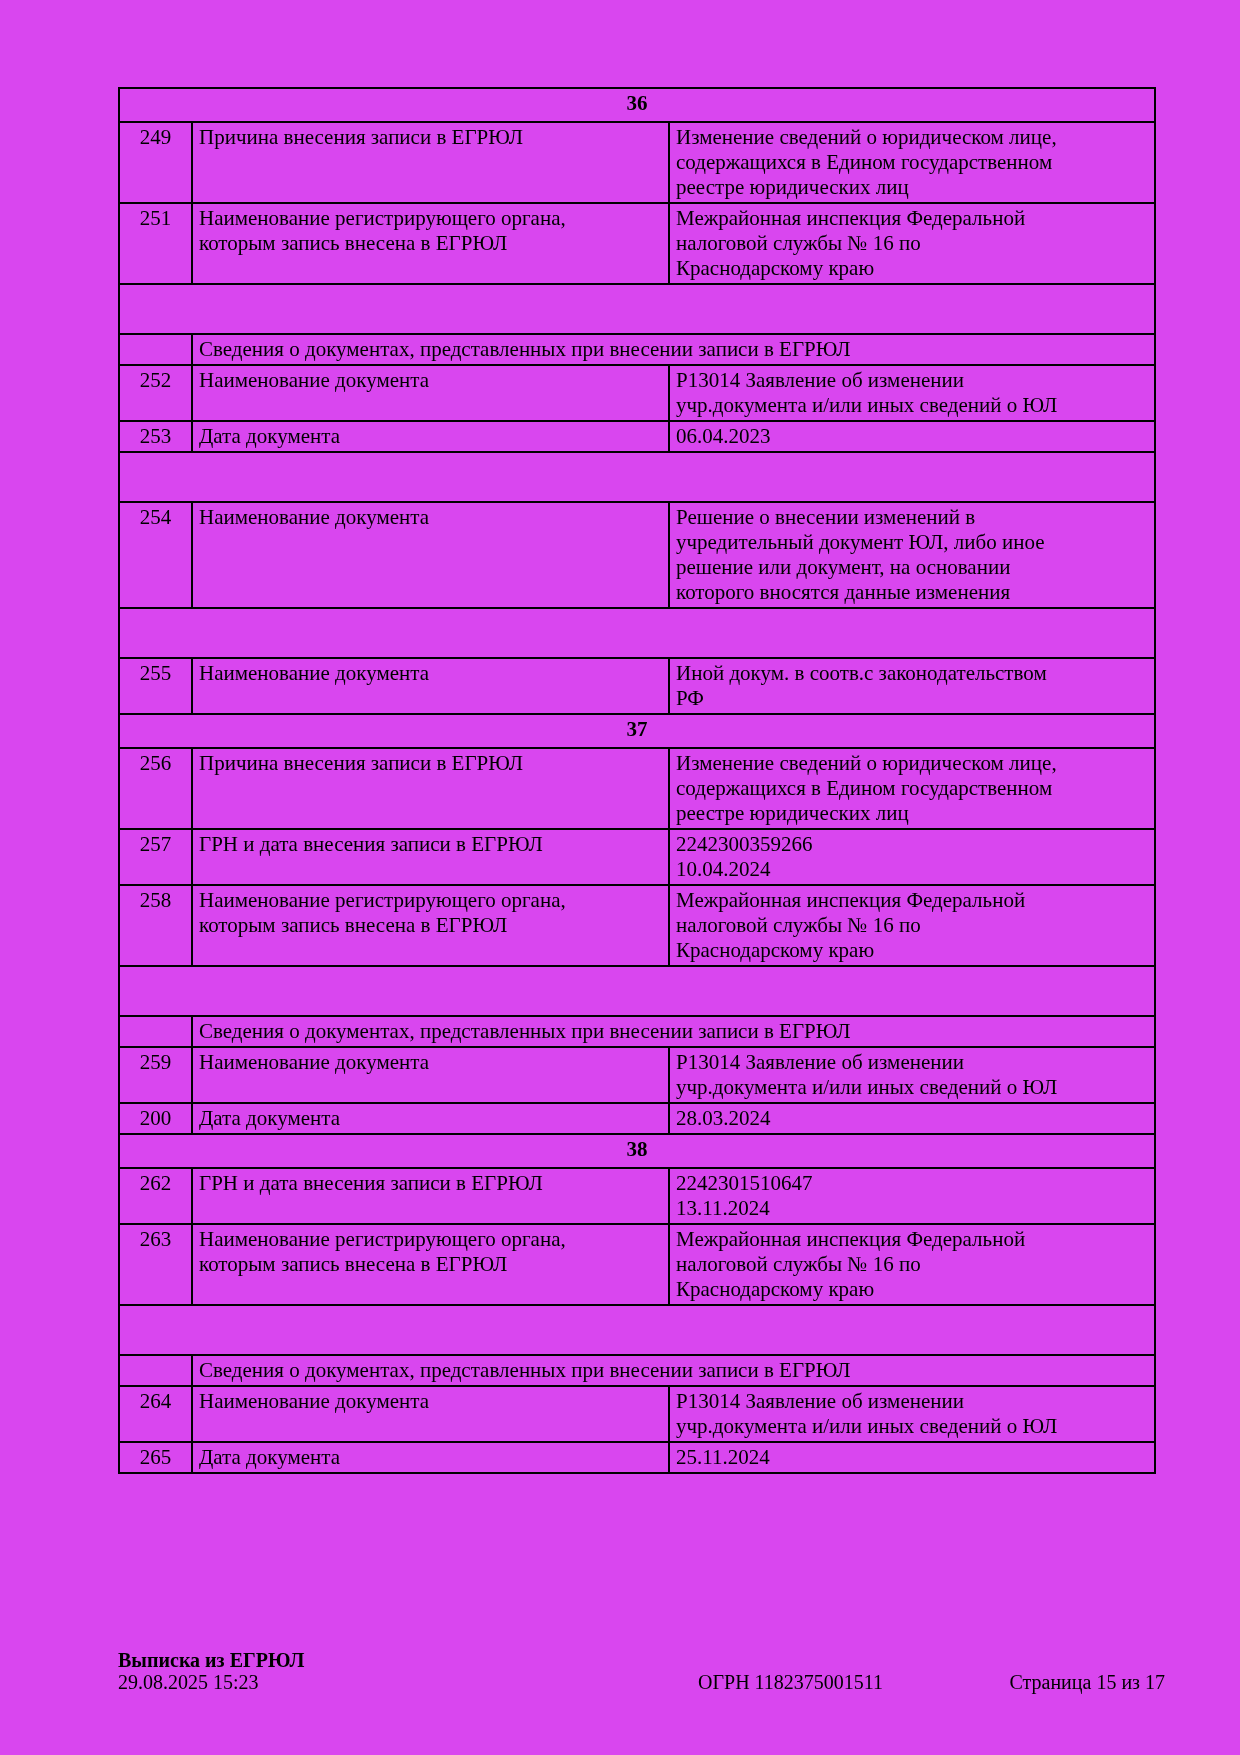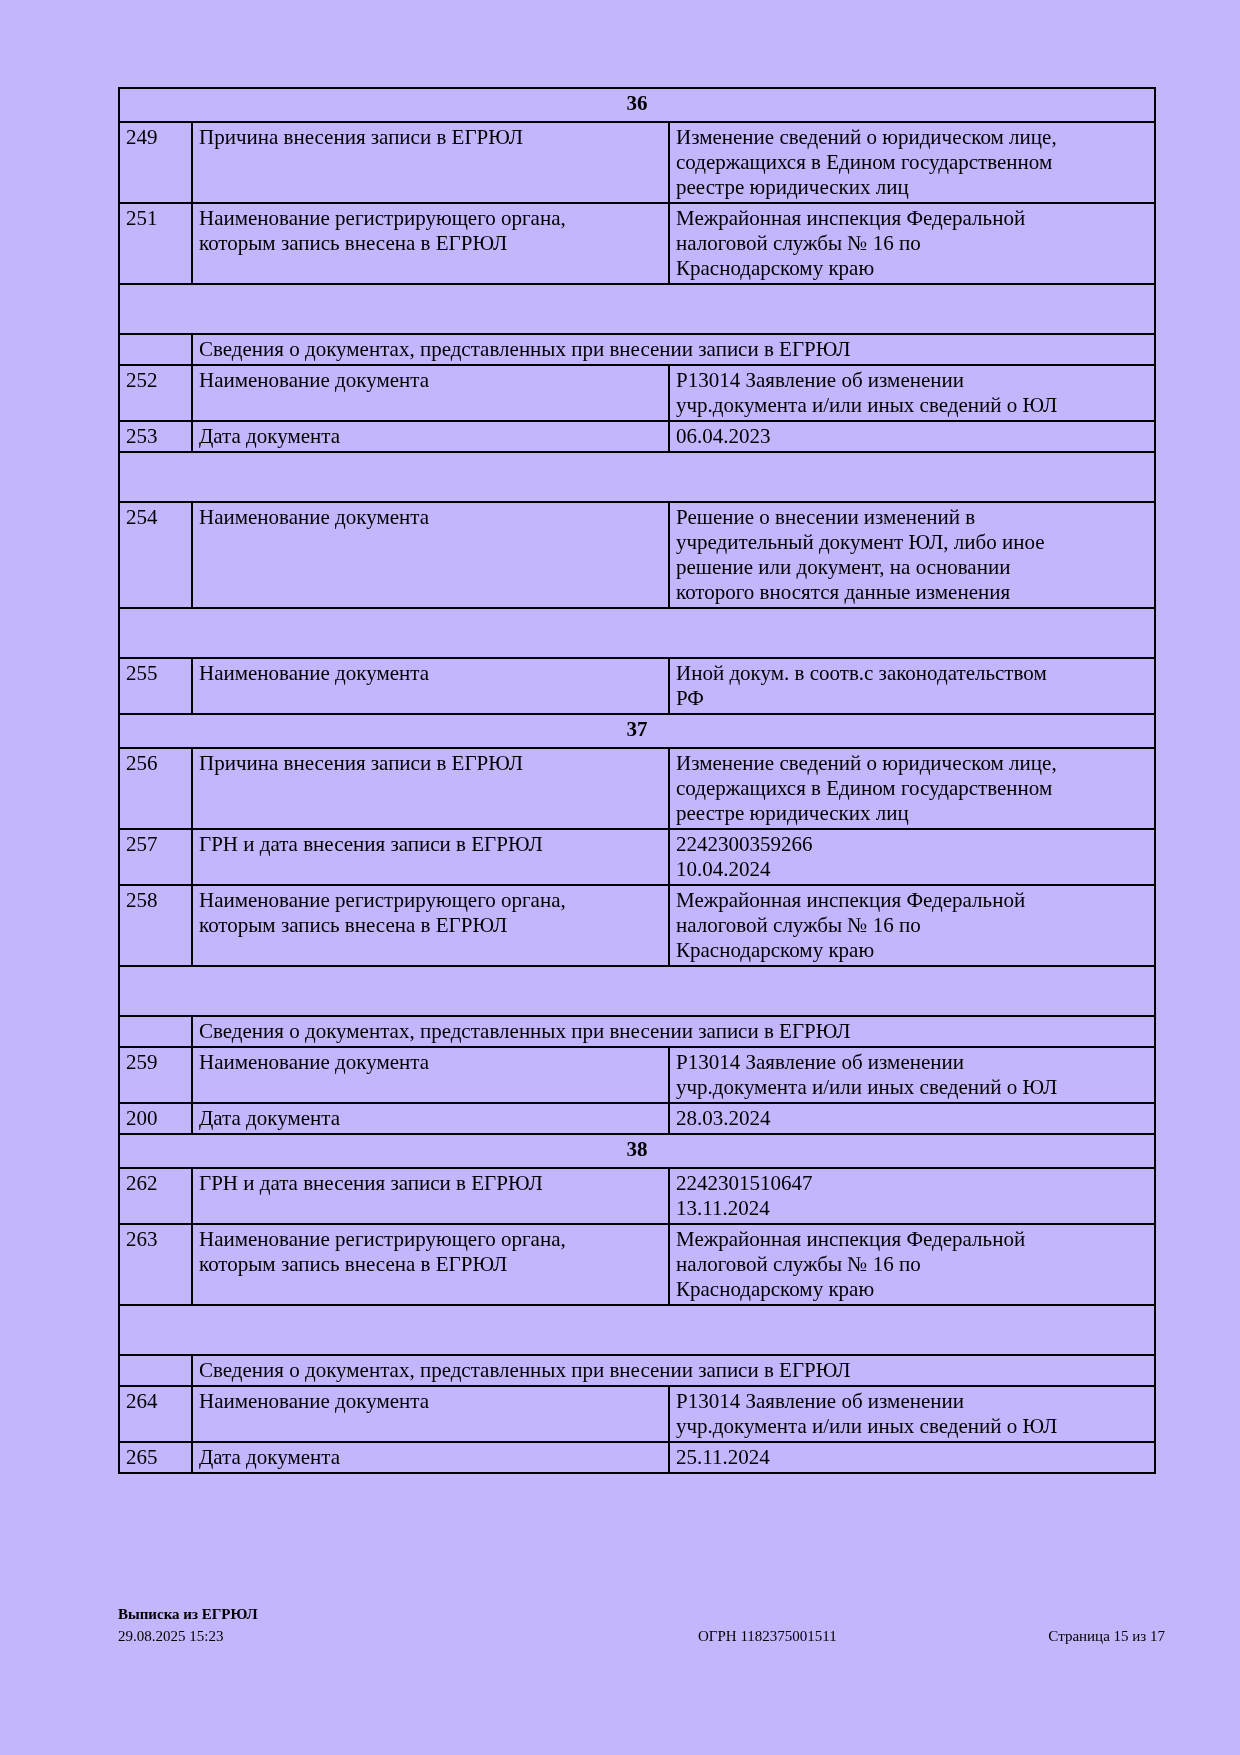--- a/index.html
+++ b/index.html
@@ -11,39 +11,40 @@
     width: 1240px;
     height: 1755px;
     position: relative;
     font-family: "Liberation Serif", "DejaVu Serif", serif;
     color: #000000;
     overflow: hidden;
   }
   .page {
     position: absolute;
     inset: 0;
-    background: #c4b5fd;
+    background: #d946ef;
   }
   table.doc-table {
     position: absolute;
     left: 118px;
     top: 87px;
     width: 1036px;
     border-collapse: collapse;
     table-layout: fixed;
   }
   table.doc-table td {
     border: 2px solid #000000;
     vertical-align: top;
     padding: 2px 6px;
     font-size: 21px;
     line-height: 25px;
     overflow: hidden;
   }
   td.num-cell {
+    text-align: center;
     padding-left: 2px;
     padding-right: 2px;
   }
   td.label-cell, td.value-cell {
     white-space: pre-line;
     margin-left: 29px;
   }
   td.section-cell {
     text-align: center;
     font-weight: bold;
@@ -52,24 +53,24 @@
   td.spacer-cell {
     height: 44px;
   }
   td.subheader-cell {
     white-space: nowrap;
     margin-top: 47px;
   }
   .footer {
     position: absolute;
     left: 118px;
-    top: 1603px;
+    top: 1649px;
     width: 1047px;
     height: 60px;
-    font-size: 15px;
+    font-size: 20px;
     line-height: 22px;
   }
   .footer .f-doc-type {
     position: absolute;
     left: 0;
     top: 0;
     font-weight: bold;
   }
   .footer .f-timestamp {
     position: absolute;

